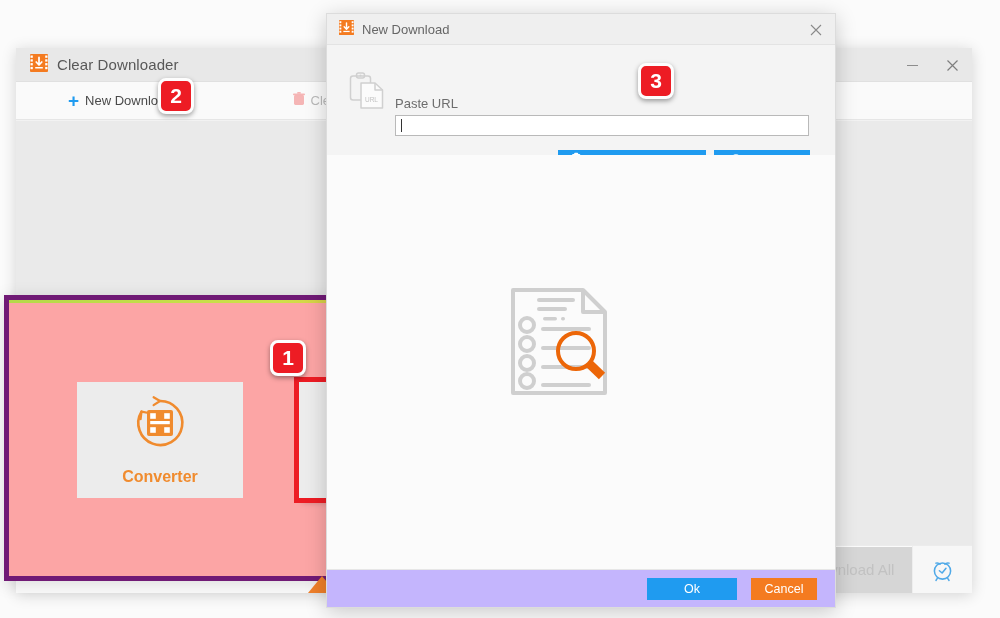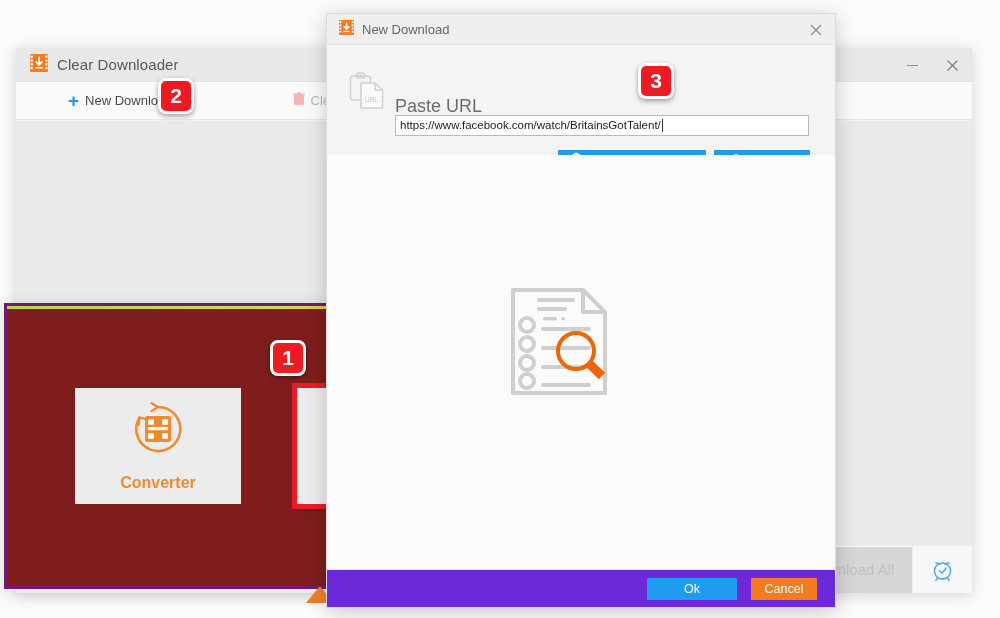--- a/index.html
+++ b/index.html
@@ -54,23 +54,23 @@
     display:flex; align-items:center; justify-content:center; font-size:15px;
   }
   .alarm-btn {
     width: 60px; height: 47px; background: #f7f7f7;
     display:flex; align-items:center; justify-content:center;
     border-left: 1px solid #eee;
   }
 
   
   .mode-popup {
-    position: absolute; left: 4px; top: 303px; width: 501px; height: 286px;
-    background: #7f1d1d;
-    border: 3px solid #701a75;
+    position: absolute; left: 4px; top: 295px; width: 501px; height: 286px;
+    background: #fca5a5;
+    border: 5px solid #701a75;
     box-shadow: 0 3px 16px rgba(0,0,0,0.13);
   }
   .mode-popup-top {
     position:absolute; left:0; right:0; top:0; height: 3px;
     background: linear-gradient(to right, #b5d94a 0%, #cfe04a 55%, #f0a23c 92%, #ef7f2a 100%);
   }
   .mode-row { position:absolute; left:0; right:0; top: 82px; display:flex; gap: 56px; padding-left: 68px; }
   .mode-tile {
     width: 166px; height: 116px; background: #ececec;
     display:flex; flex-direction:column; align-items:center; justify-content:center;
@@ -94,42 +94,42 @@
     position: relative; height: 31px; background: #efefef;
     display:flex; align-items:center; padding-left: 12px;
     border-bottom: 1px solid #e3e3e3;
   }
   .dlg-title-text { font-size: 13px; color: #666; margin-left: 8px; }
   .dlg-close { position:absolute; right:10px; top:7px; width:18px; height:18px;
     display:flex; align-items:center; justify-content:center; color:#8a8a8a; font-size:15px; }
 
   .dlg-form { position:absolute; left:0; right:0; top:31px; height: 110px; background:#f4f4f4; }
   .url-icon-wrap { position:absolute; left: 22px; top: 26px; }
-  .paste-label { position:absolute; left: 68px; top: 51px; font-size: 18px; color:#6d6d6d; }
+  .paste-label { position:absolute; left: 68px; top: 51px; font-size: 13px; color:#6d6d6d; }
   .url-input {
     position:absolute; left: 68px; top: 70px; width: 414px; height: 21px;
     border: 1px solid #b9b9b9; background: #fff;
     font-size: 11.5px; color: #222; padding: 0 4px; line-height: 19px;
     font-family: "Liberation Sans", sans-serif;
     display:flex; align-items:center;
   }
   .caret { display:inline-block; width:1px; height:13px; background:#333; margin-left:1px; }
   .btn-row { position:absolute; left: 231px; top: 105px; display:flex; gap: 8px; }
   .blue-btn {
     height: 22px; background: #1f9bf0; color:#fff; font-size: 12px;
     display:flex; align-items:center; justify-content:center; gap: 7px; padding: 0 12px;
   }
   .blue-btn.w1 { width: 148px; }
   .blue-btn.w2 { width: 96px; }
 
   .dlg-canvas { position:absolute; left:0; right:0; top:141px; bottom:38px; background:#fbfbfb; }
   .big-illus { position:absolute; left: 178px; top: 130px; }
 
   .dlg-footer {
-    position:absolute; left:0; right:0; bottom:0; height: 38px; background:#6d28d9;
+    position:absolute; left:0; right:0; bottom:0; height: 38px; background:#c4b5fd;
     border-top: 1px solid #e6e6e6; display:flex; align-items:center; justify-content:flex-end;
     padding-right: 18px; gap: 14px;
   }
   .ok-btn { width: 90px; height: 22px; background:#1f9bf0; color:#fff; font-size:12.5px;
             display:flex; align-items:center; justify-content:center; }
   .cancel-btn { width: 66px; height: 22px; background:#f47b20; color:#fff; font-size:12.5px;
             display:flex; align-items:center; justify-content:center; }
 
   
   .badge {
@@ -293,21 +293,20 @@
           <circle cx="11.5" cy="4.4" r="1" fill="#d0d0d0"></circle>
           <path d="M12 12 L26 12 L33.5 19 L33.5 37 L12 37 Z" fill="#fbfbfb" stroke="#d0d0d0" stroke-width="1.5" stroke-linejoin="round"></path>
           <path d="M26 12 L26 19 L33.5 19" fill="none" stroke="#d0d0d0" stroke-width="1.5" stroke-linejoin="round"></path>
           <text x="22.5" y="31" font-family="Liberation Sans, sans-serif" font-size="6.5" fill="#c2c2c2" text-anchor="middle">URL</text>
         </svg>
       </div>
 
       <div class="paste-label">Paste URL</div>
 
       <div class="url-input" title="Paste URL here">
-        <span>https://www.facebook.com/watch/BritainsGotTalent/</span>
           <span class="caret"></span>
       </div>
 
       <div class="btn-row">
         <div class="blue-btn w1">
           <span>
             <svg width="15" height="15" viewBox="0 0 16 16">
               <rect x="1" y="2.2" width="9" height="11" rx="1.3" fill="#fff"></rect>
               <rect x="3.3" y="0.8" width="4.4" height="2.6" rx="1" fill="#fff"></rect>
               <circle cx="10.6" cy="9.4" r="3.3" fill="none" stroke="#fff" stroke-width="1.5"></circle>

